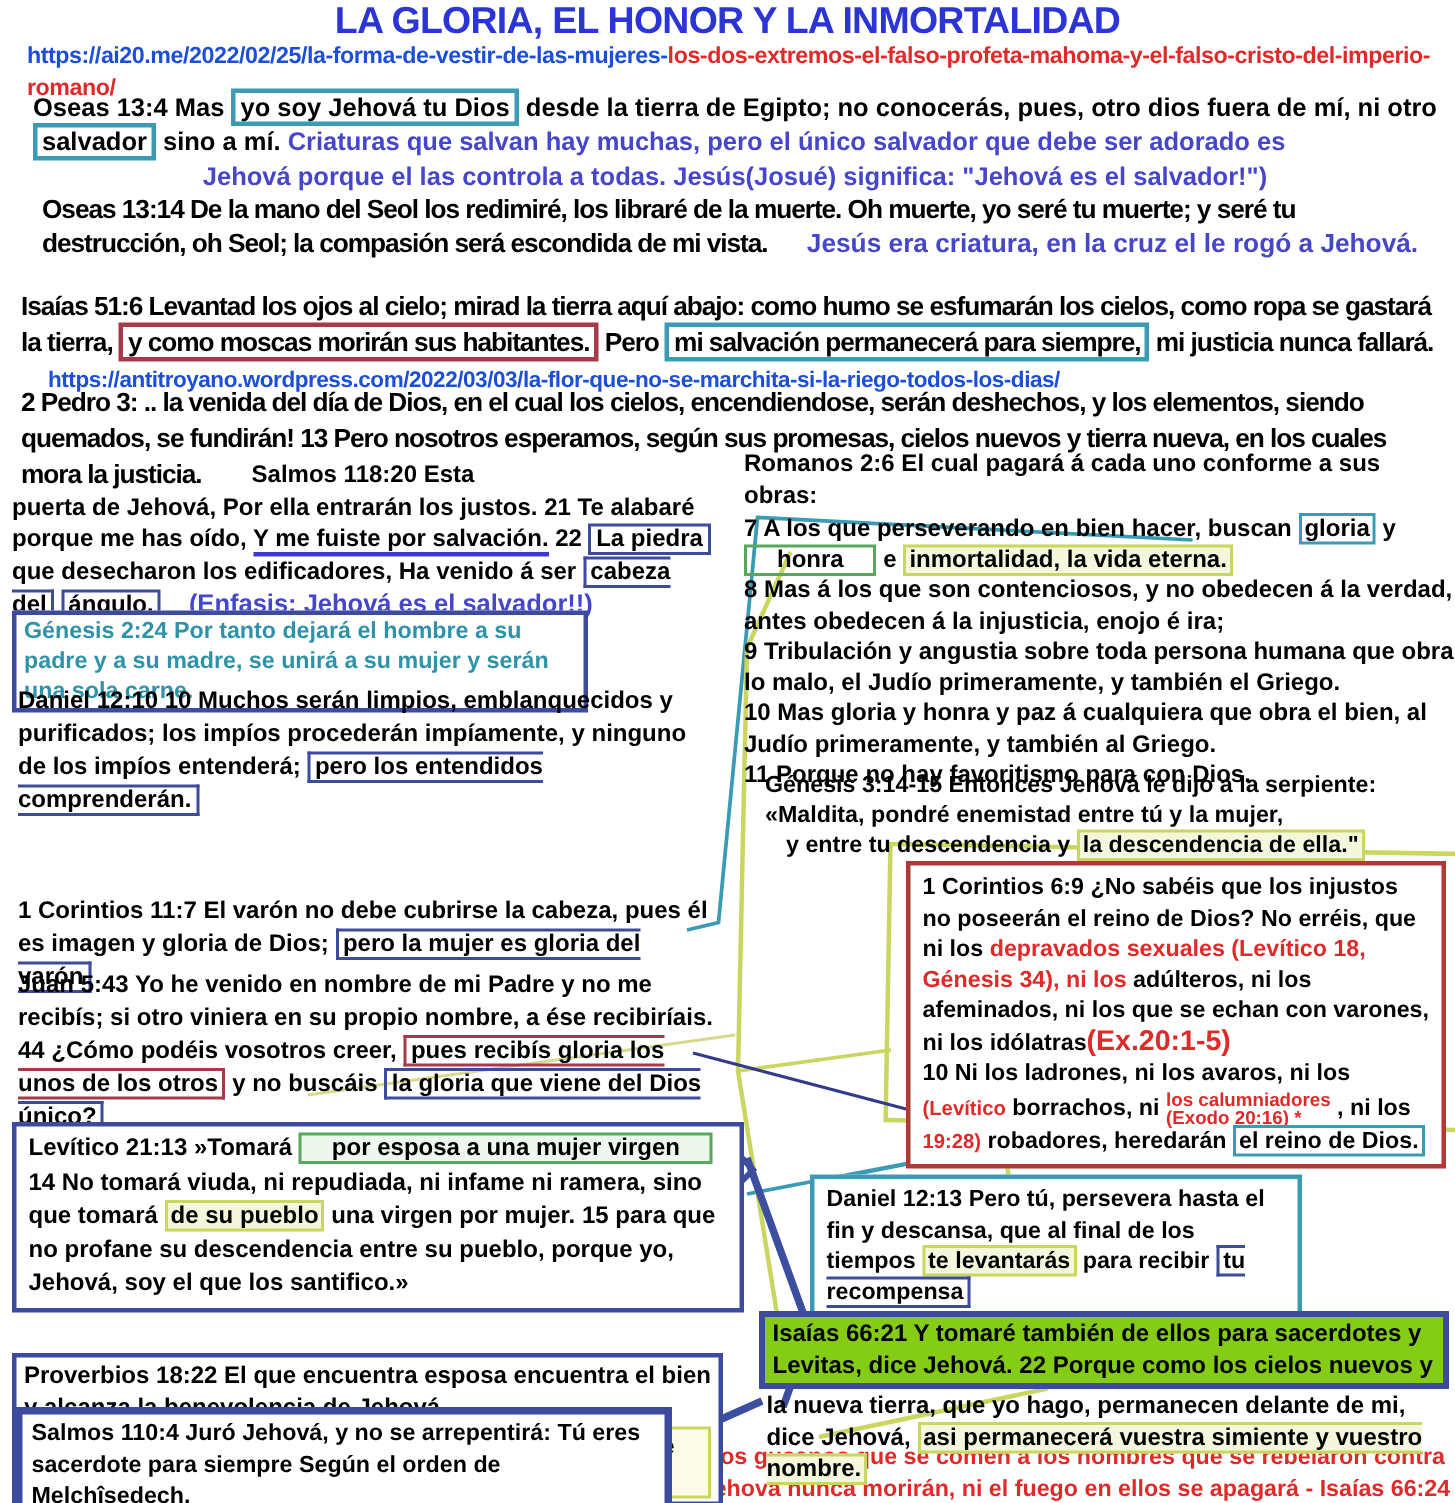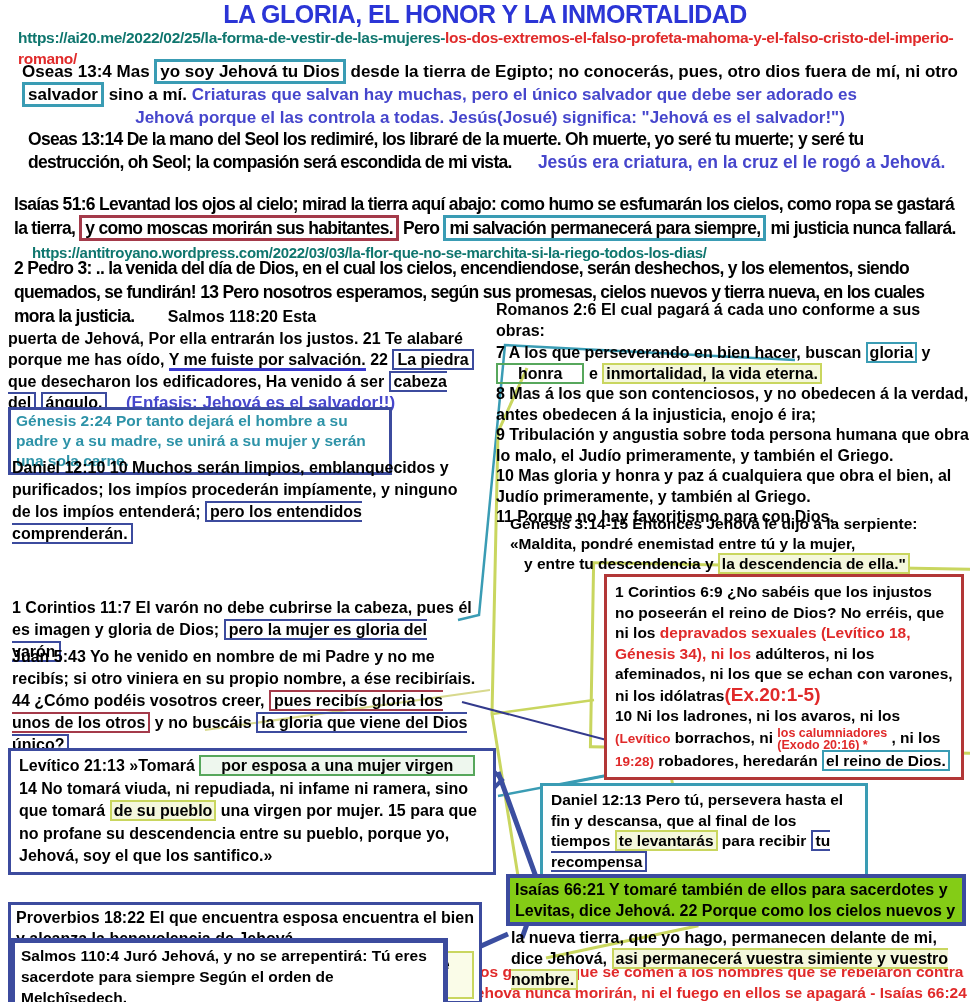--- a/index.html
+++ b/index.html
@@ -1,21 +1,21 @@
 <!DOCTYPE html>
 <html><head>
 <meta charset="utf-8">
 <style>
   html,body{margin:0;padding:0;background:#fff;}
   #page{position:relative;width:970px;height:1002px;background:#ffffff;overflow:hidden;
         font-family:"Liberation Sans","DejaVu Sans",sans-serif;font-weight:700;color:#000;}
   .cond{letter-spacing:-0.7px;}
   .blue-ann{color:#4646cc;}
   .teal-txt{color:#2e93a8;}
-  .link{color:#0f766e;text-decoration:none;}
+  .link{color:#1d4ed8;text-decoration:none;}
   .redtxt{color:#e02a2a;}
   .bx-teal{border:3px solid #3a9cb4;padding:0 3px;}
   .bx-teal2{border:2px solid #3a9cb4;padding:0 2px;}
   .bx-navy{border:2px solid #3c4b9e;padding:0 3px;}
   .bx-dred{border:2px solid #a43a4a;padding:0 3px;}
   .bx-green{border:2px solid #57a75c;padding:0 20px;}
   .hl{background:#f4f7dc;border:2px solid #c9d65f;padding:0 2px;}
   .ub{border-bottom:3px solid #3a3ad0;}
   .blk{position:absolute;background:#fff;z-index:3;box-sizing:border-box;}
   .txt{position:absolute;z-index:3;}

